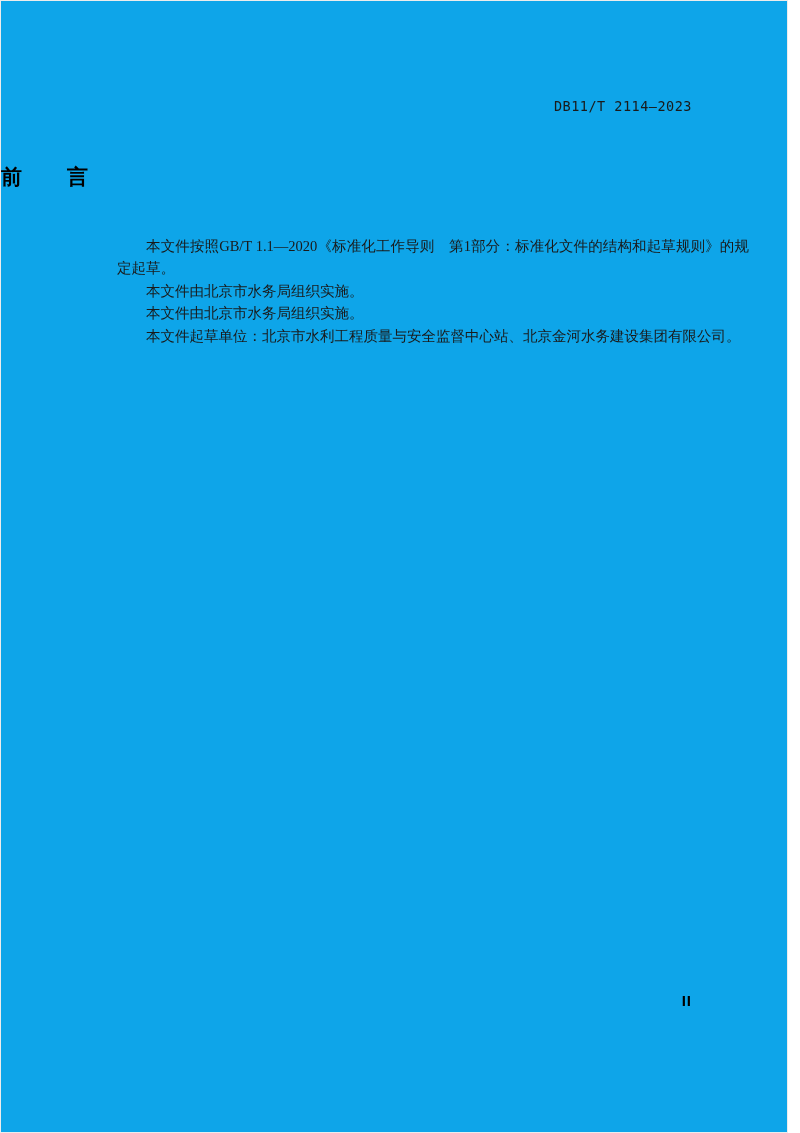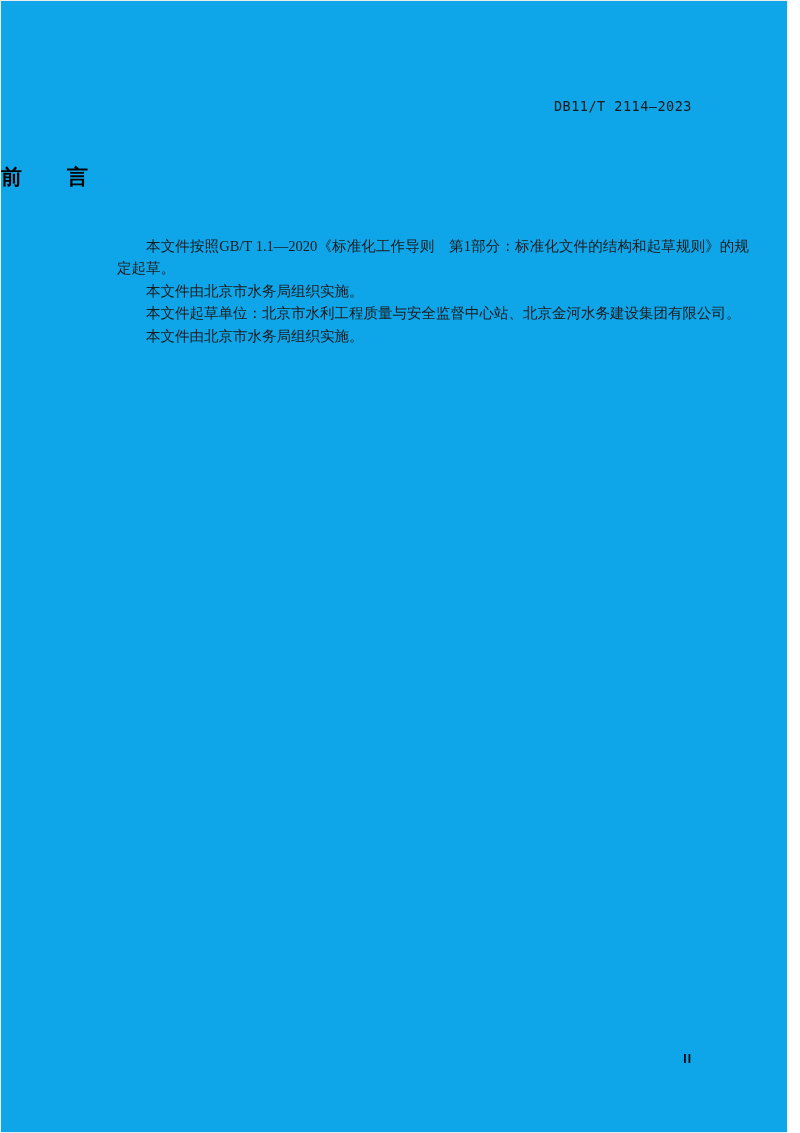--- a/index.html
+++ b/index.html
@@ -51,40 +51,40 @@
     text-align: justify;
     margin-left: 32px;
   }
   .body-text p {
     margin: 0;
     padding: 0;
     text-indent: 2em;
   }
   .page-number {
     position: absolute;
-    top: 1051px;
+    top: 991px;
     right: 95px;
     font-family: "Liberation Sans", "DejaVu Sans", sans-serif;
-    font-size: 12px;
+    font-size: 15px;
     font-weight: 700;
     color: #000000;
     letter-spacing: 1px;
   }
 </style>
 </head>
 <body>
 
 <div class="page">
 
   <div class="header-code">DB11/T 2114—2023</div>
 
   <div class="doc-title">前　　言</div>
 
   <div class="body-text">
     <p>本文件按照GB/T 1.1—2020《标准化工作导则　第1部分：标准化文件的结构和起草规则》的规定起草。</p>
     <p>本文件由北京市水务局组织实施。</p>
+    <p>本文件由北京市水务局组织实施。</p>
     <p>本文件起草单位：北京市水利工程质量与安全监督中心站、北京金河水务建设集团有限公司。</p>
-    <p>本文件由北京市水务局组织实施。</p>
   </div>
 
   <div class="page-number">II</div>
 
 </div>
 
 </body></html>

